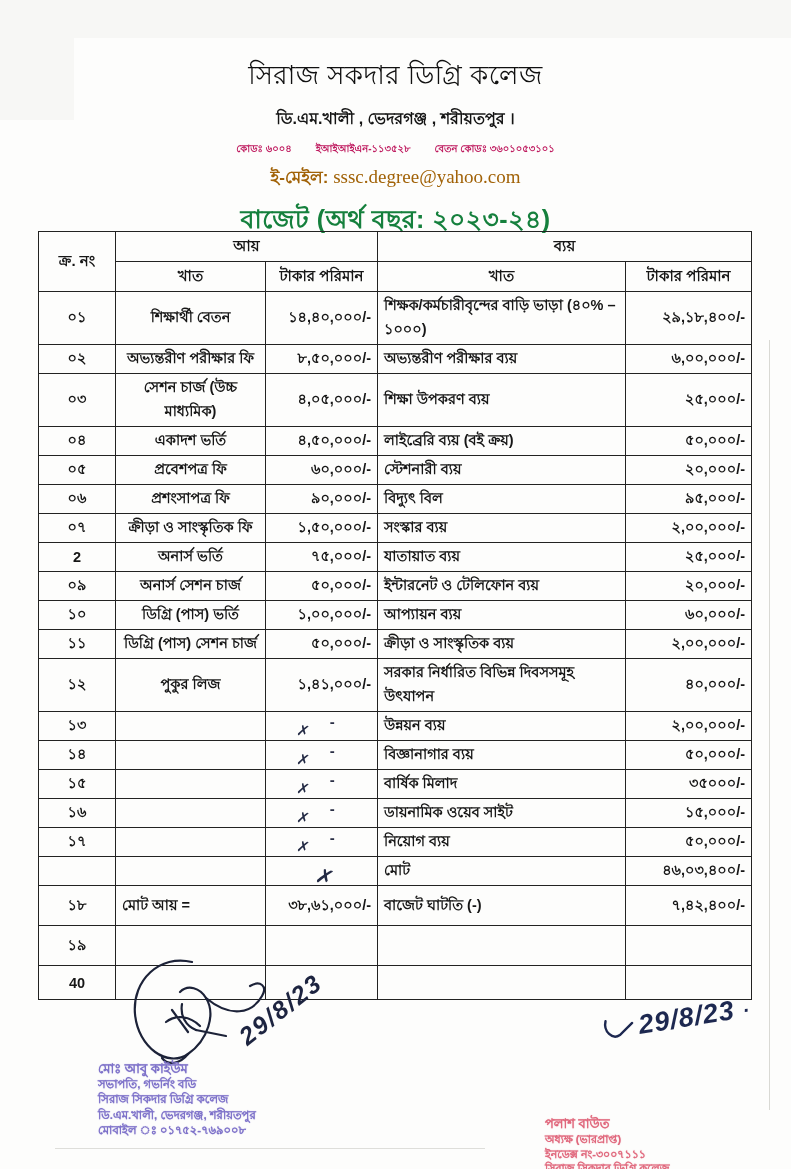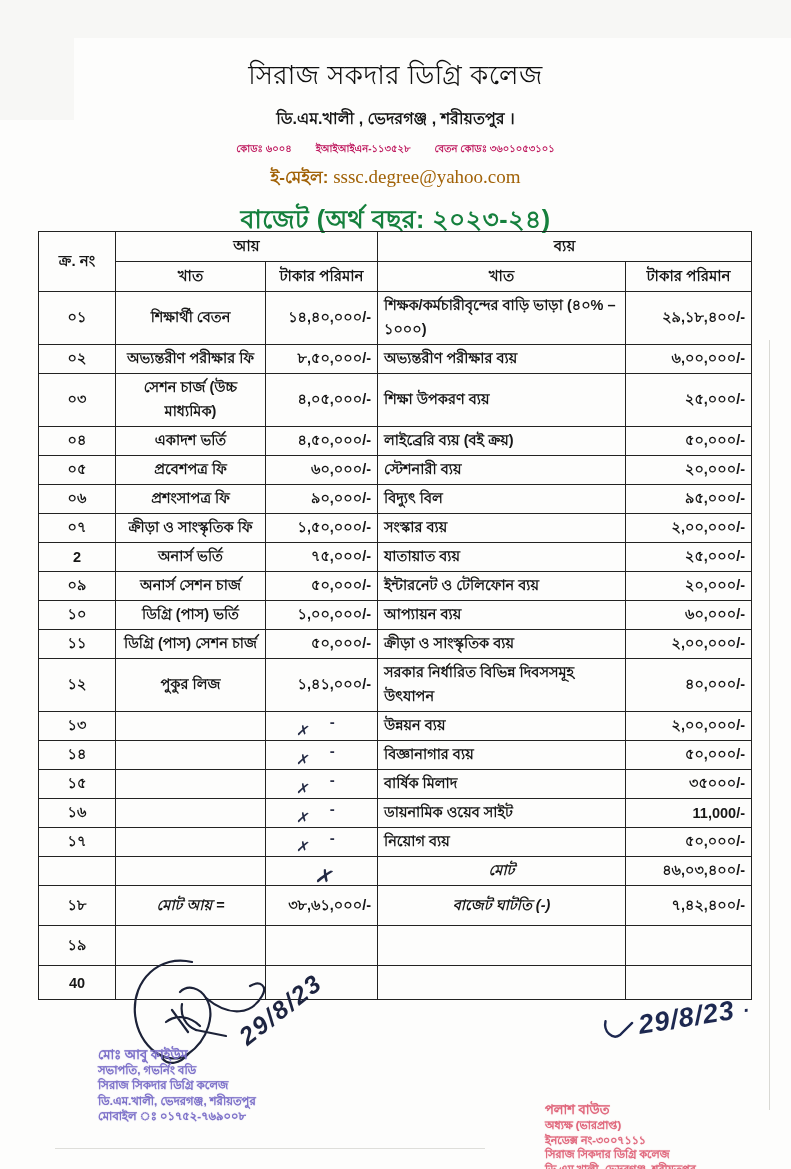--- a/index.html
+++ b/index.html
@@ -47,21 +47,21 @@
   }
   table.budget thead th { text-align:center; font-size:15px; }
   tr.hdr-main { height:24px; }
   tr.hdr-sub { height:27px; }
   tbody tr { height:18px; }
   td.c-sl { text-align:center; }
   td.c-inc { text-align:center; padding-left:10px; }
   td.c-incamt { text-align:right; padding-right:8px; position:relative; }
   td.c-exp { text-align:left; padding-left:8px; }
   td.c-expamt { text-align:right; padding-right:10px; }
-  td.ar { text-align:center; padding-right:8px;font-style:italic; }
+  td.ar { text-align:left; padding-right:8px; }
 
   
   .hw-dash {
     position:absolute; right:38%; top:1px; color:#2a2f45; font-size:15px; font-weight:bold;
   }
   .hw-cross {
     position:absolute; left:28%; bottom:0px; color:#232a44; font-size:15px;
     transform:rotate(12deg); font-weight:normal;
   }
   .hw-cross.big { font-size:21px; left:45%; bottom:-4px; transform:rotate(18deg); }
@@ -76,21 +76,21 @@
     transform:rotate(-38deg); letter-spacing:2px;
   }
   .date-right {
     position:absolute; left:602px; top:1002px; color:#1d2850;
     font-size:27px; font-style:italic; font-weight:bold;
     transform:rotate(-9deg); letter-spacing:1px; white-space:nowrap;
   }
   .date-right .pre-squiggle { display:inline-block; margin-right:2px; transform:translateY(4px); }
   .date-right .tail-dot { font-size:20px; margin-left:8px; }
 
-  .stamp { position:absolute; line-height:1.32; font-weight:bold; }
+  .stamp { position:absolute; line-height:1.32; font-weight:bold;margin-top:14px; }
   .stamp div { white-space:nowrap; }
   .stamp-left {
     left:98px; top:1046px; color:#7d71c9; font-size:11.5px;
     text-shadow:0 0 1px rgba(125,113,201,.65);
   }
   .stamp-left .stamp-line-0 { font-size:13px; }
   .stamp-right {
     left:545px; top:1101px; color:#e0677c; font-size:11px;
     text-shadow:0 0 1px rgba(224,103,124,.6);
   }
@@ -271,21 +271,21 @@
     </tr>
 
     <tr>
       <td class="c-sl">১৬</td>
       <td class="c-inc"></td>
       <td class="c-incamt">
             <span class="hw-dash">-</span>
             <span class="hw-cross">✗</span>
           </td>
       <td class="c-exp">ডায়নামিক ওয়েব সাইট</td>
-      <td class="c-expamt">11,000/-</td>
+      <td class="c-expamt">১৫,০০০/-</td>
     </tr>
 
     <tr>
       <td class="c-sl">১৭</td>
       <td class="c-inc"></td>
       <td class="c-incamt">
             <span class="hw-dash">-</span>
             <span class="hw-cross">✗</span>
           </td>
       <td class="c-exp">নিয়োগ ব্যয়</td>

